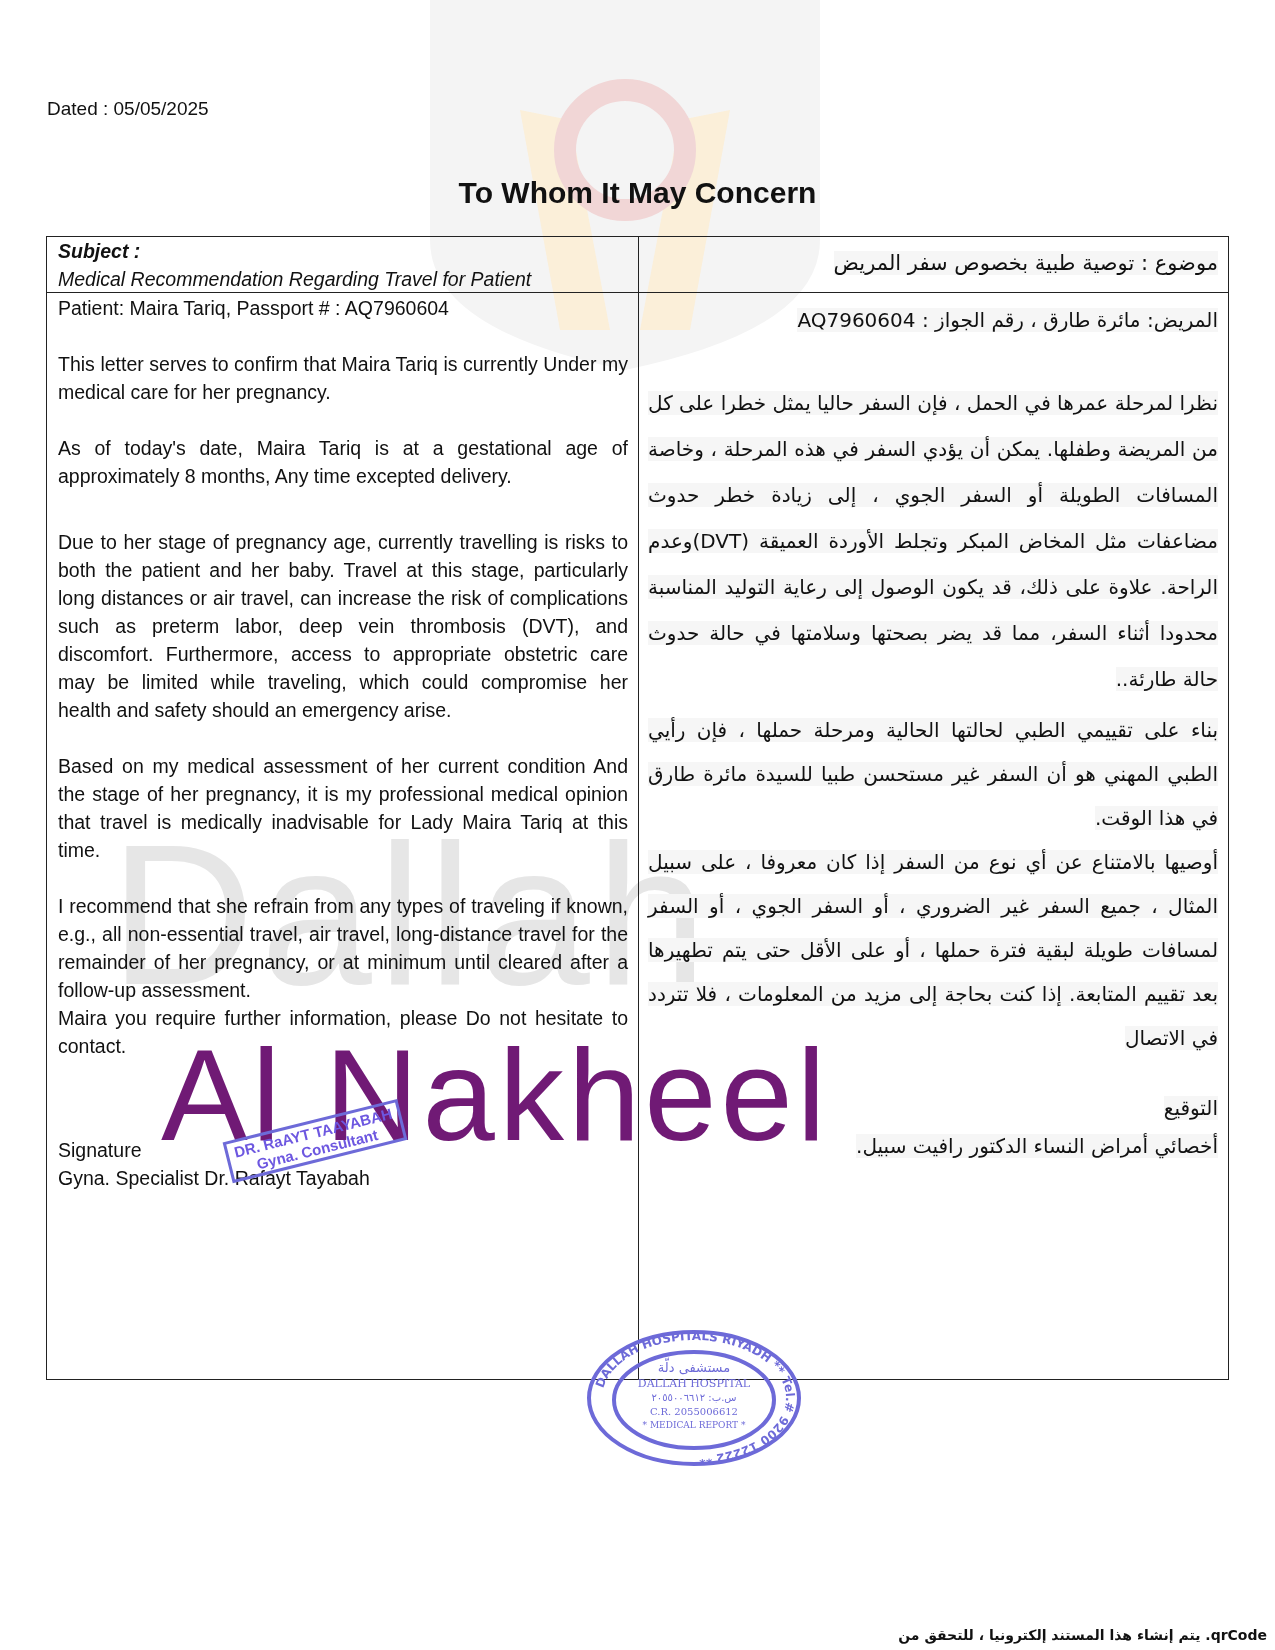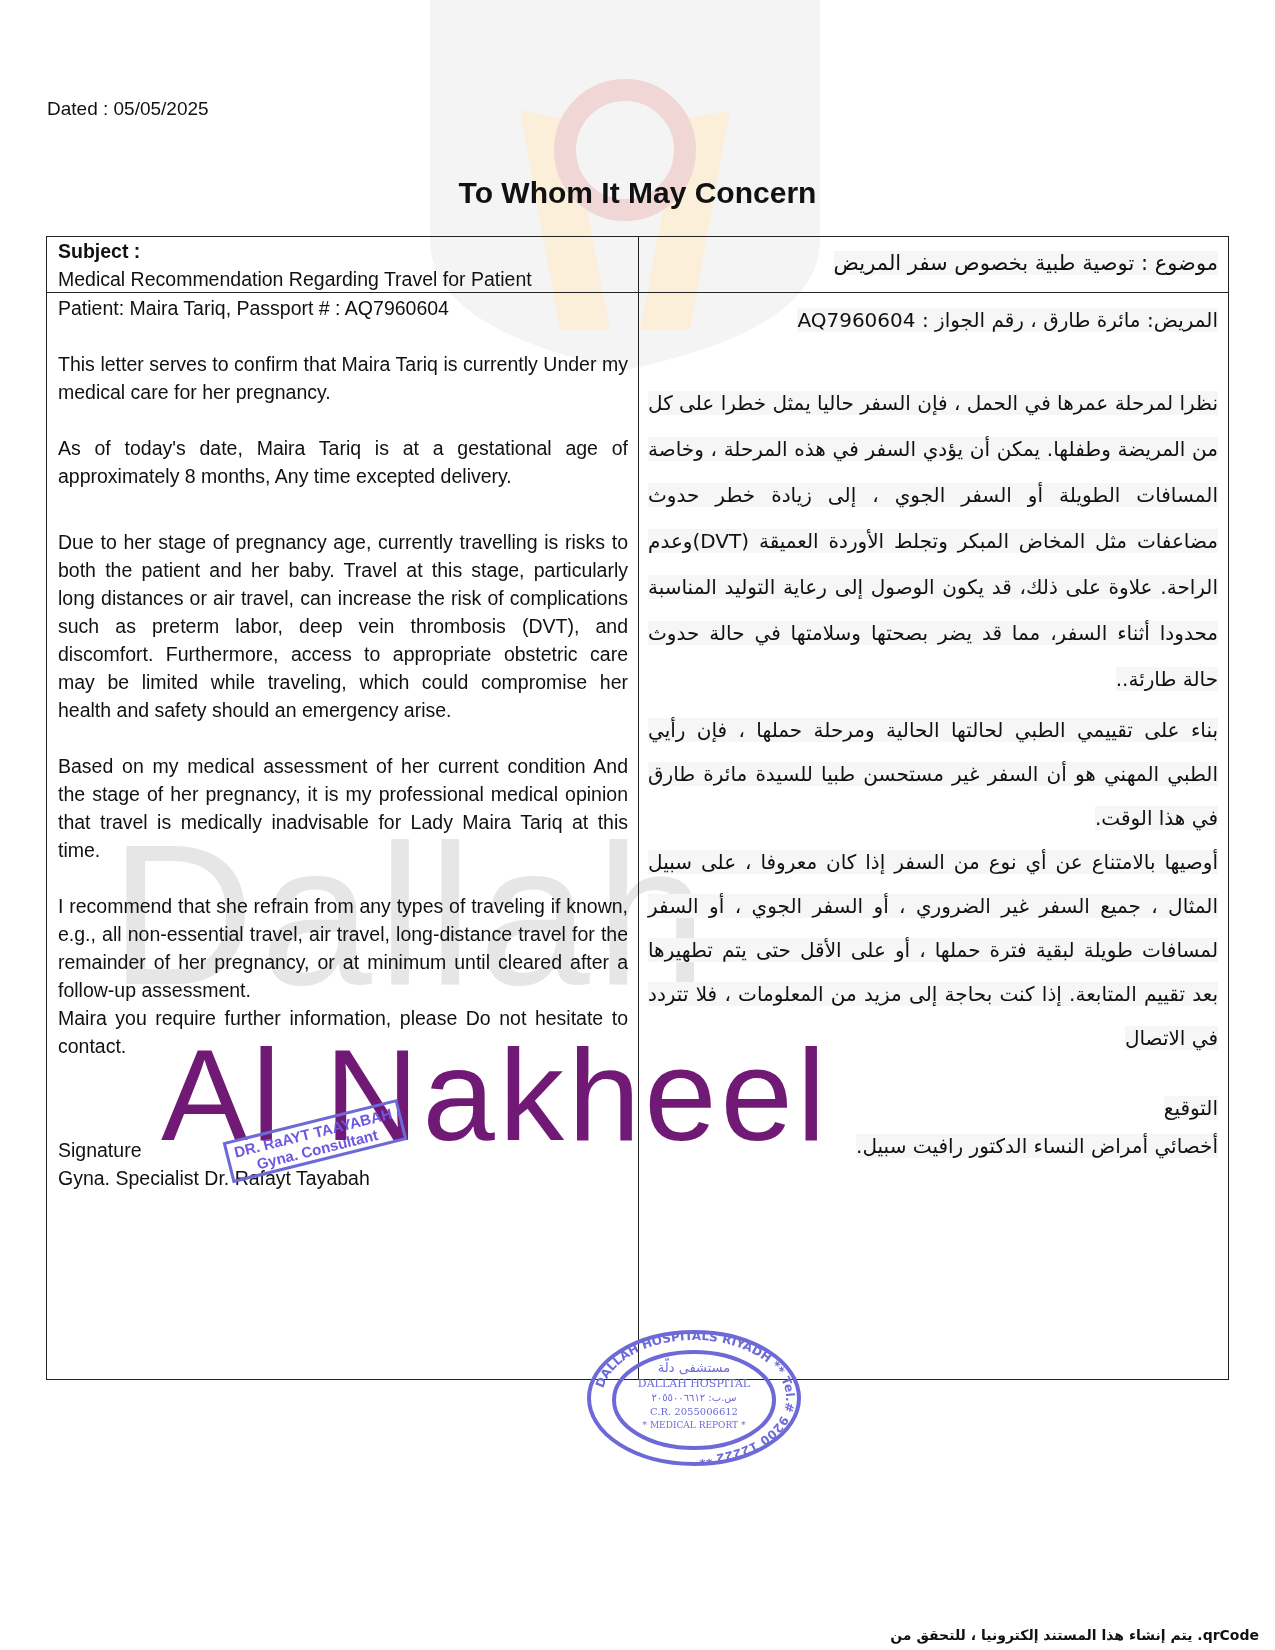--- a/index.html
+++ b/index.html
@@ -30,21 +30,21 @@
         font-family:"DejaVu Sans", sans-serif; font-size:20px; line-height:46px; }
   .ar span.hl { background:#f6f6f6; }
   .ar p { margin:0; }
 
   .stamp-rect { position:absolute; left:225px; top:1120px; transform:rotate(-14deg);
                 border:3px solid #6d6ad8; color:#6d57e0; padding:1px 6px;
                 font-size:15px; line-height:17px; text-align:center; font-weight:bold; }
   .stamp-oval { position:absolute; left:584px; top:1328px; width:220px; height:140px; }
 
   .footer-en { position:absolute; left:4px; top:1665px; font-size:20px; font-weight:bold;margin-left:24px; }
-  .footer-ar { position:absolute; right:16px; top:1627px; font-size:14px; font-weight:bold; direction:rtl;
+  .footer-ar { position:absolute; right:8px; top:1627px; font-size:14px; font-weight:bold; direction:rtl;
                font-family:"DejaVu Sans", sans-serif;text-align:center; }
 </style>
 </head>
 <body>
 
 <svg class="wm wm-shield" viewBox="0 0 430 370">
   <path d="M20 0 L20 240 Q20 330 215 370 Q410 330 410 240 L410 0 Z" fill="#f4f4f4"></path>
   <path d="M110 110 L150 330 L200 330 L160 120 Z" fill="#fbefd9"></path>
   <path d="M320 110 L280 330 L230 330 L270 120 Z" fill="#fbefd9"></path>
   <circle cx="215" cy="150" r="60" fill="none" stroke="#f1d6d6" stroke-width="22"></circle>
@@ -52,21 +52,21 @@
 <div class="wm wm-text">Dallah</div>
 <div class="wm wm-text2">Al Nakheel</div>
 
 <div class="dated">Dated : 05/05/2025</div>
 <div class="title">To Whom It May Concern</div>
 
 <div class="grid"></div>
 <div class="vline"></div>
 <div class="hline"></div>
 
-<div class="en" style="top:237px;">
+<div class="en" style="top:237px;font-style:italic;">
   <b>Subject :</b><br>
   <span>Medical Recommendation Regarding Travel for Patient</span>
 </div>
 <div class="en" style="top:294px;">
   <p>Patient: Maira Tariq, Passport # : AQ7960604</p>
   <p style="margin-top:28px">This letter serves to confirm that Maira Tariq is currently Under my medical care for her pregnancy.</p>
   <p style="margin-top:28px">As of today's date, Maira Tariq is at a gestational age of approximately 8 months, Any time excepted delivery.</p>
   <p style="margin-top:38px">Due to her stage of pregnancy age, currently travelling is risks to both the patient and her baby. Travel at this stage, particularly long distances or air travel, can increase the risk of complications such as preterm labor, deep vein thrombosis (DVT), and discomfort. Furthermore, access to appropriate obstetric care may be limited while traveling, which could compromise her health and safety should an emergency arise.</p>
   <p style="margin-top:28px">Based on my medical assessment of her current condition And the stage of her pregnancy, it is my professional medical opinion that travel is medically inadvisable for Lady Maira Tariq at this time.</p>
   <p style="margin-top:28px">I recommend that she refrain from any types of traveling if known, e.g., all non-essential travel, air travel, long-distance travel for the remainder of her pregnancy, or at minimum until cleared after a follow-up assessment.</p>

